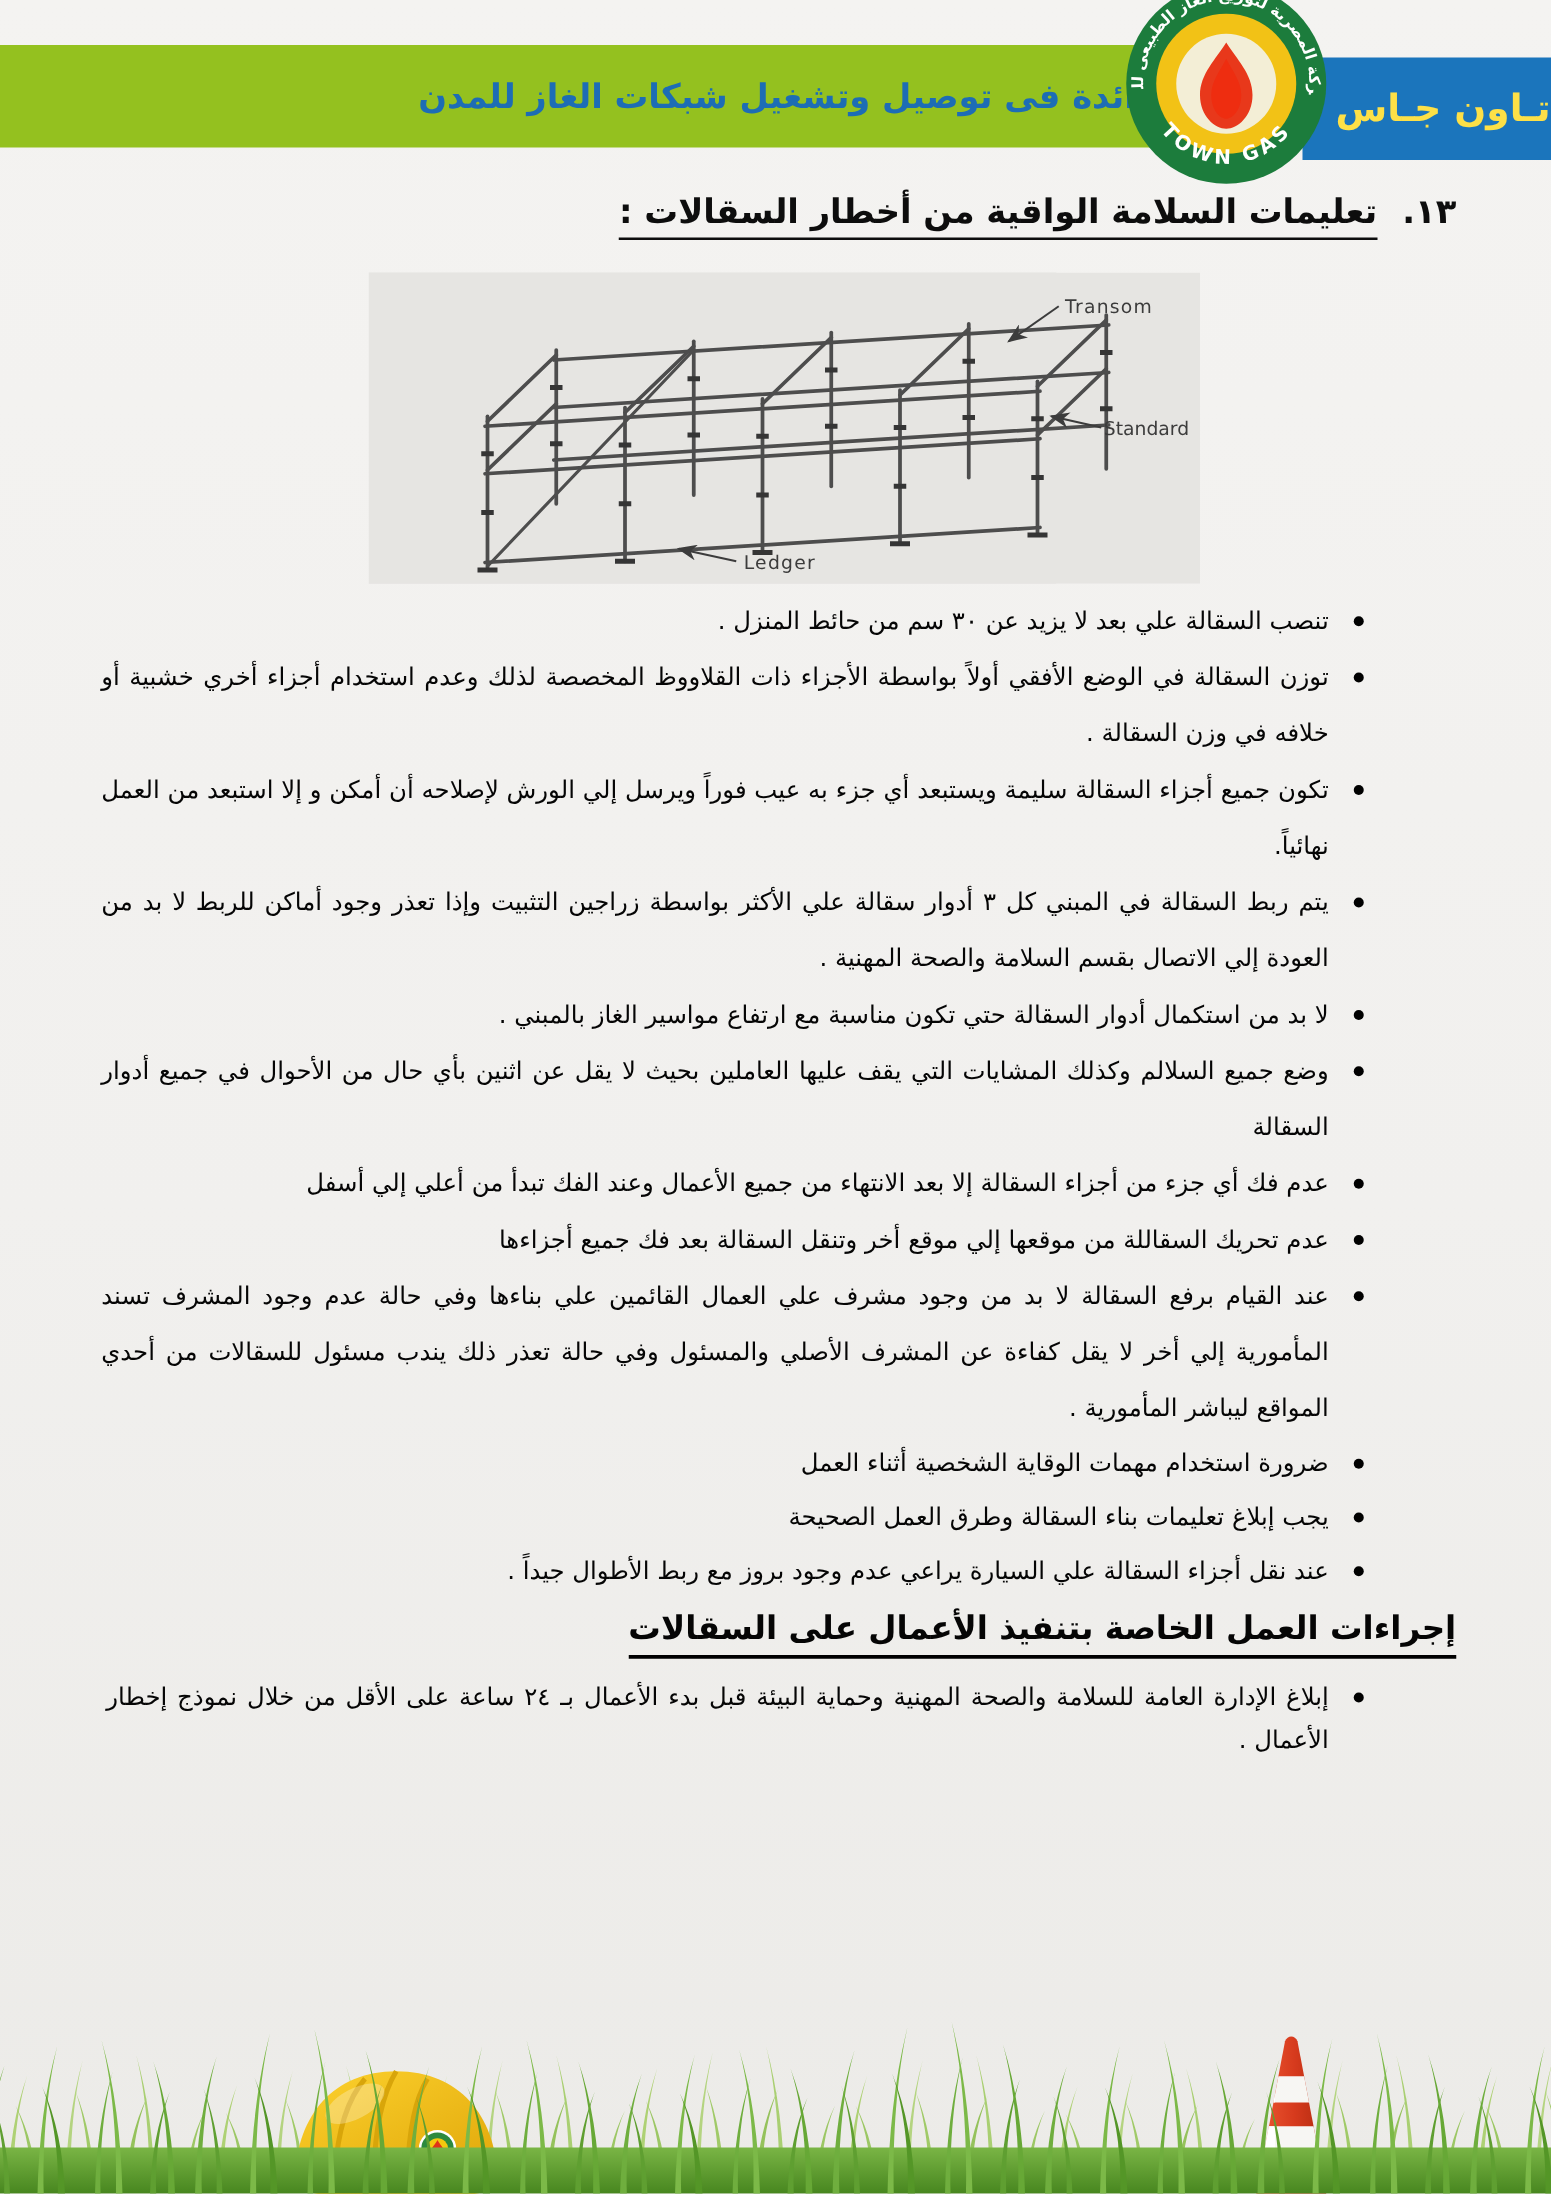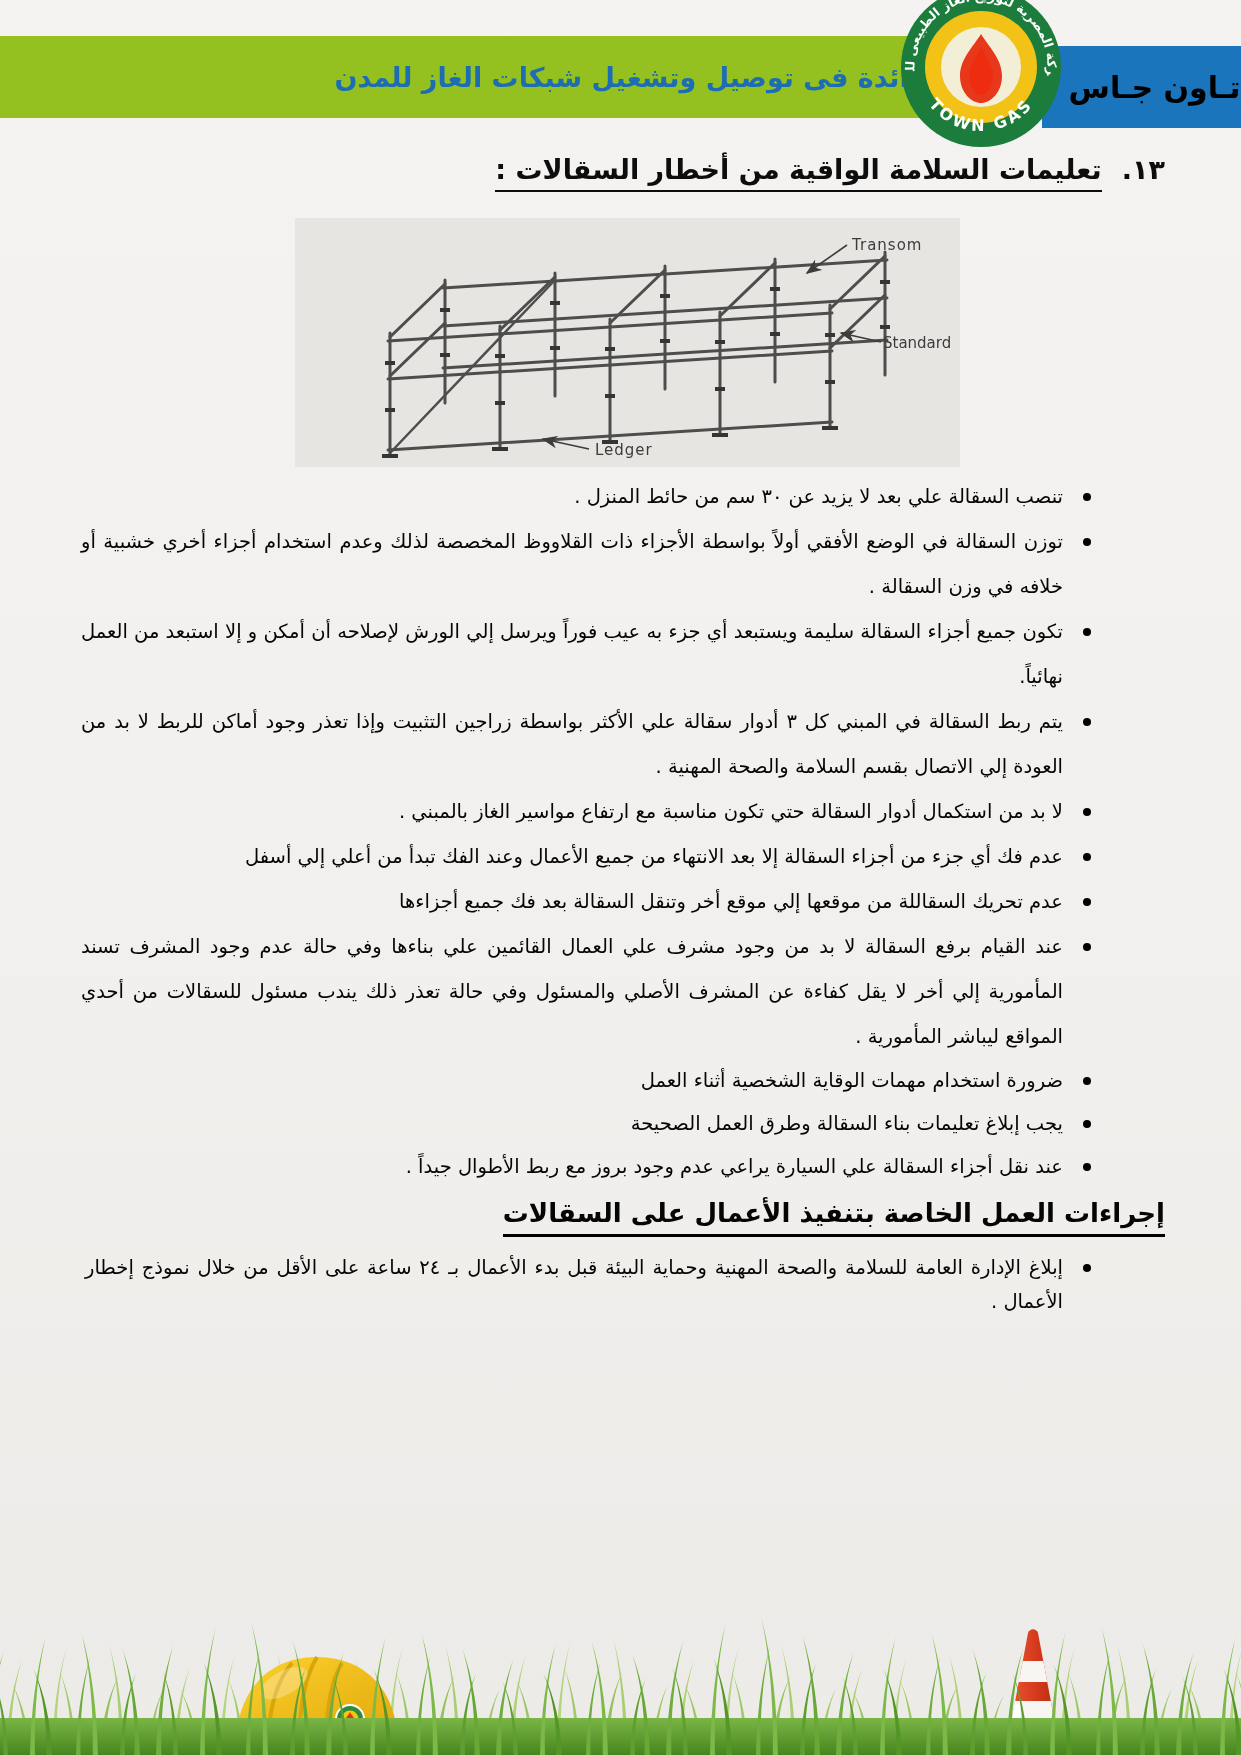--- a/index.html
+++ b/index.html
@@ -9,21 +9,21 @@
     font-family:"DejaVu Sans",sans-serif;
   }
   .abs{position:absolute;}
 
   
   .green-bar{left:0;top:36px;width:1050px;height:82px;background:#94c11f;
     display:flex;align-items:center;justify-content:flex-end;}
   .banner-text{color:#1d6db5;font-weight:bold;font-size:27px;direction:rtl;letter-spacing:.5px;}
   .blue-bar{left:1042px;top:46px;width:199px;height:82px;background:#1b75bc;
     display:flex;align-items:center;justify-content:center;padding-left:26px;box-sizing:border-box;}
-  .brand-text{color:#000000;font-weight:bold;font-size:30px;direction:rtl;white-space:nowrap;}
+  .brand-text{color:#fde047;font-weight:bold;font-size:30px;direction:rtl;white-space:nowrap;}
   .logo{left:898px;top:-16px;width:166px;height:166px;}
 
   
   .section-title{top:154px;right:76px;direction:rtl;font-weight:bold;font-size:27px;color:#0d0d0d;white-space:nowrap;}
   .section-title .num{margin-left:20px;}
   .section-title .t{border-bottom:2.5px solid #0d0d0d;padding-bottom:5px;}
 
   
   .diagram{left:295px;top:218px;width:550px;height:249px;background:#e7e6e3;}
 
@@ -167,20 +167,21 @@
   </div>
 
   <div class="abs content">
 
     <ul class="main">
       <li>تنصب السقالة علي بعد لا يزيد عن ٣٠ سم من حائط المنزل .</li>
       <li>توزن السقالة في الوضع الأفقي أولاً بواسطة الأجزاء ذات القلاووظ المخصصة لذلك وعدم استخدام أجزاء أخري خشبية أو خلافه في وزن السقالة .</li>
       <li>تكون جميع أجزاء السقالة سليمة ويستبعد أي جزء به عيب فوراً ويرسل إلي الورش لإصلاحه أن أمكن و إلا استبعد من العمل نهائياً.</li>
       <li>يتم ربط السقالة في المبني كل ٣ أدوار سقالة علي الأكثر بواسطة زراجين التثبيت وإذا تعذر وجود أماكن للربط لا بد من العودة إلي الاتصال بقسم السلامة والصحة المهنية .</li>
       <li>لا بد من استكمال أدوار السقالة حتي تكون مناسبة مع ارتفاع مواسير الغاز بالمبني .</li>
+      <li>وضع جميع السلالم وكذلك المشايات التي يقف عليها العاملين بحيث لا يقل عن اثنين بأي حال من الأحوال في جميع أدوار السقالة</li>
       <li>عدم فك أي جزء من أجزاء السقالة إلا بعد الانتهاء من جميع الأعمال وعند الفك تبدأ من أعلي إلي أسفل</li>
       <li>عدم تحريك السقاللة من موقعها إلي موقع أخر وتنقل السقالة بعد فك جميع أجزاءها</li>
       <li>عند القيام برفع السقالة لا بد من وجود مشرف علي العمال القائمين علي بناءها وفي حالة عدم وجود المشرف تسند المأمورية إلي أخر لا يقل كفاءة عن المشرف الأصلي والمسئول وفي حالة تعذر ذلك يندب مسئول للسقالات من أحدي المواقع ليباشر المأمورية .</li>
     </ul>
 
 
     <ul class="sub">
       <li>ضرورة استخدام مهمات الوقاية الشخصية أثناء العمل</li>
       <li>يجب إبلاغ تعليمات بناء السقالة وطرق العمل الصحيحة</li>
       <li>عند نقل أجزاء السقالة علي السيارة يراعي عدم وجود بروز مع ربط الأطوال جيداً .</li>

